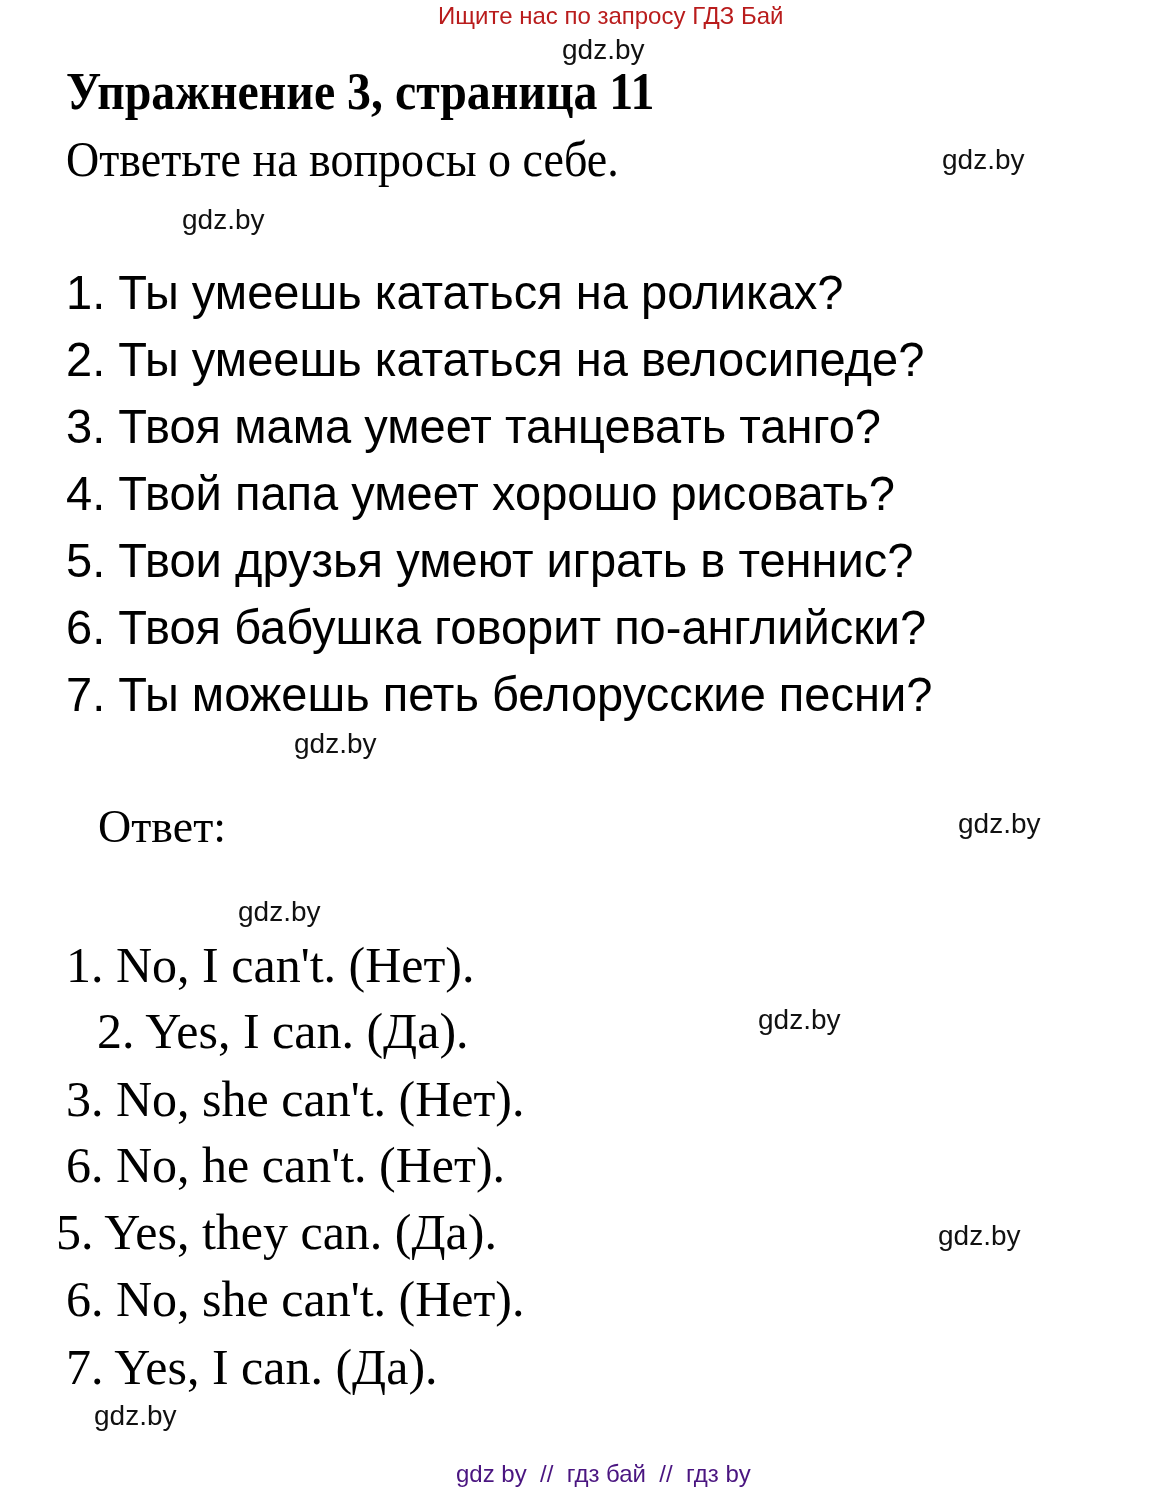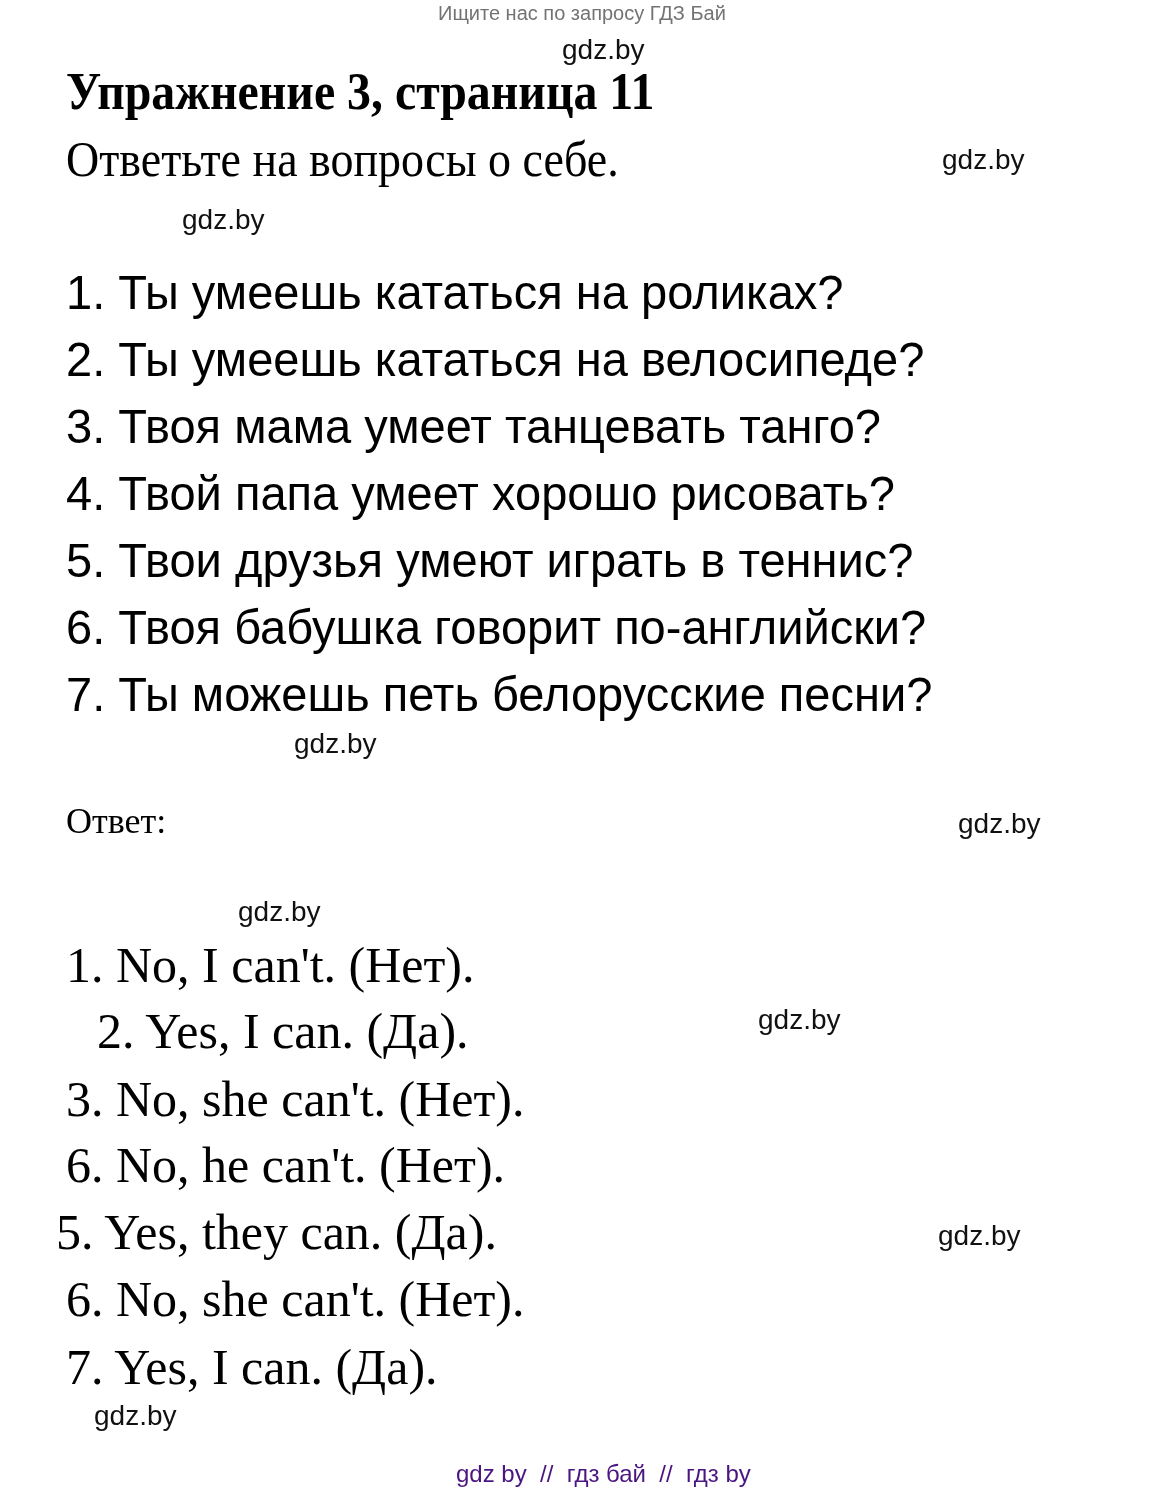--- a/index.html
+++ b/index.html
@@ -1,23 +1,23 @@
 <!DOCTYPE html>
 <html><head>
   <meta charset="utf-8">
   <style>
     html, body { margin: 0; padding: 0; background: #ffffff; }
     body { width: 1176px; height: 1488px; position: relative; overflow: hidden; }
     .abs { position: absolute; white-space: nowrap; }
-    .banner { font-family: "Liberation Sans", sans-serif; font-size: 20px; color: #737373; }
+    .banner { font-family: "Liberation Sans", sans-serif; font-size: 24px; color: #b91c1c; }
     .wm { font-family: "Liberation Sans", sans-serif; font-size: 28px; color: #111; }
     .title { font-family: "Liberation Serif", serif; font-weight: bold; font-size: 52px; color: #000; transform: scaleX(0.92); transform-origin: left; }
     .subtitle { font-family: "Liberation Serif", serif; font-size: 50px; color: #000; transform: scaleX(0.92); transform-origin: left; }
     .q { font-family: "Liberation Sans", sans-serif; font-size: 49px; color: #000; transform: scaleX(0.96); transform-origin: left; }
-    .ans-label { font-family: "Liberation Serif", serif; font-size: 36px; color: #000; }
+    .ans-label { font-family: "Liberation Serif", serif; font-size: 46px; color: #000; margin-left: 32px; }
     .a { font-family: "Liberation Serif", serif; font-size: 50px; color: #000; }
     .footer { font-family: "Liberation Sans", sans-serif; font-size: 24px; color: #4a1580; }
   </style>
 </head>
 <body>
 
 <div class="abs banner" style="left:438px; top:2px;">Ищите нас по запросу ГДЗ Бай</div>
 
 <div class="abs wm" style="left:562px; top:34px;">gdz.by</div>
 <div class="abs title" style="left:66px; top:62px;">Упражнение 3, страница 11</div>

